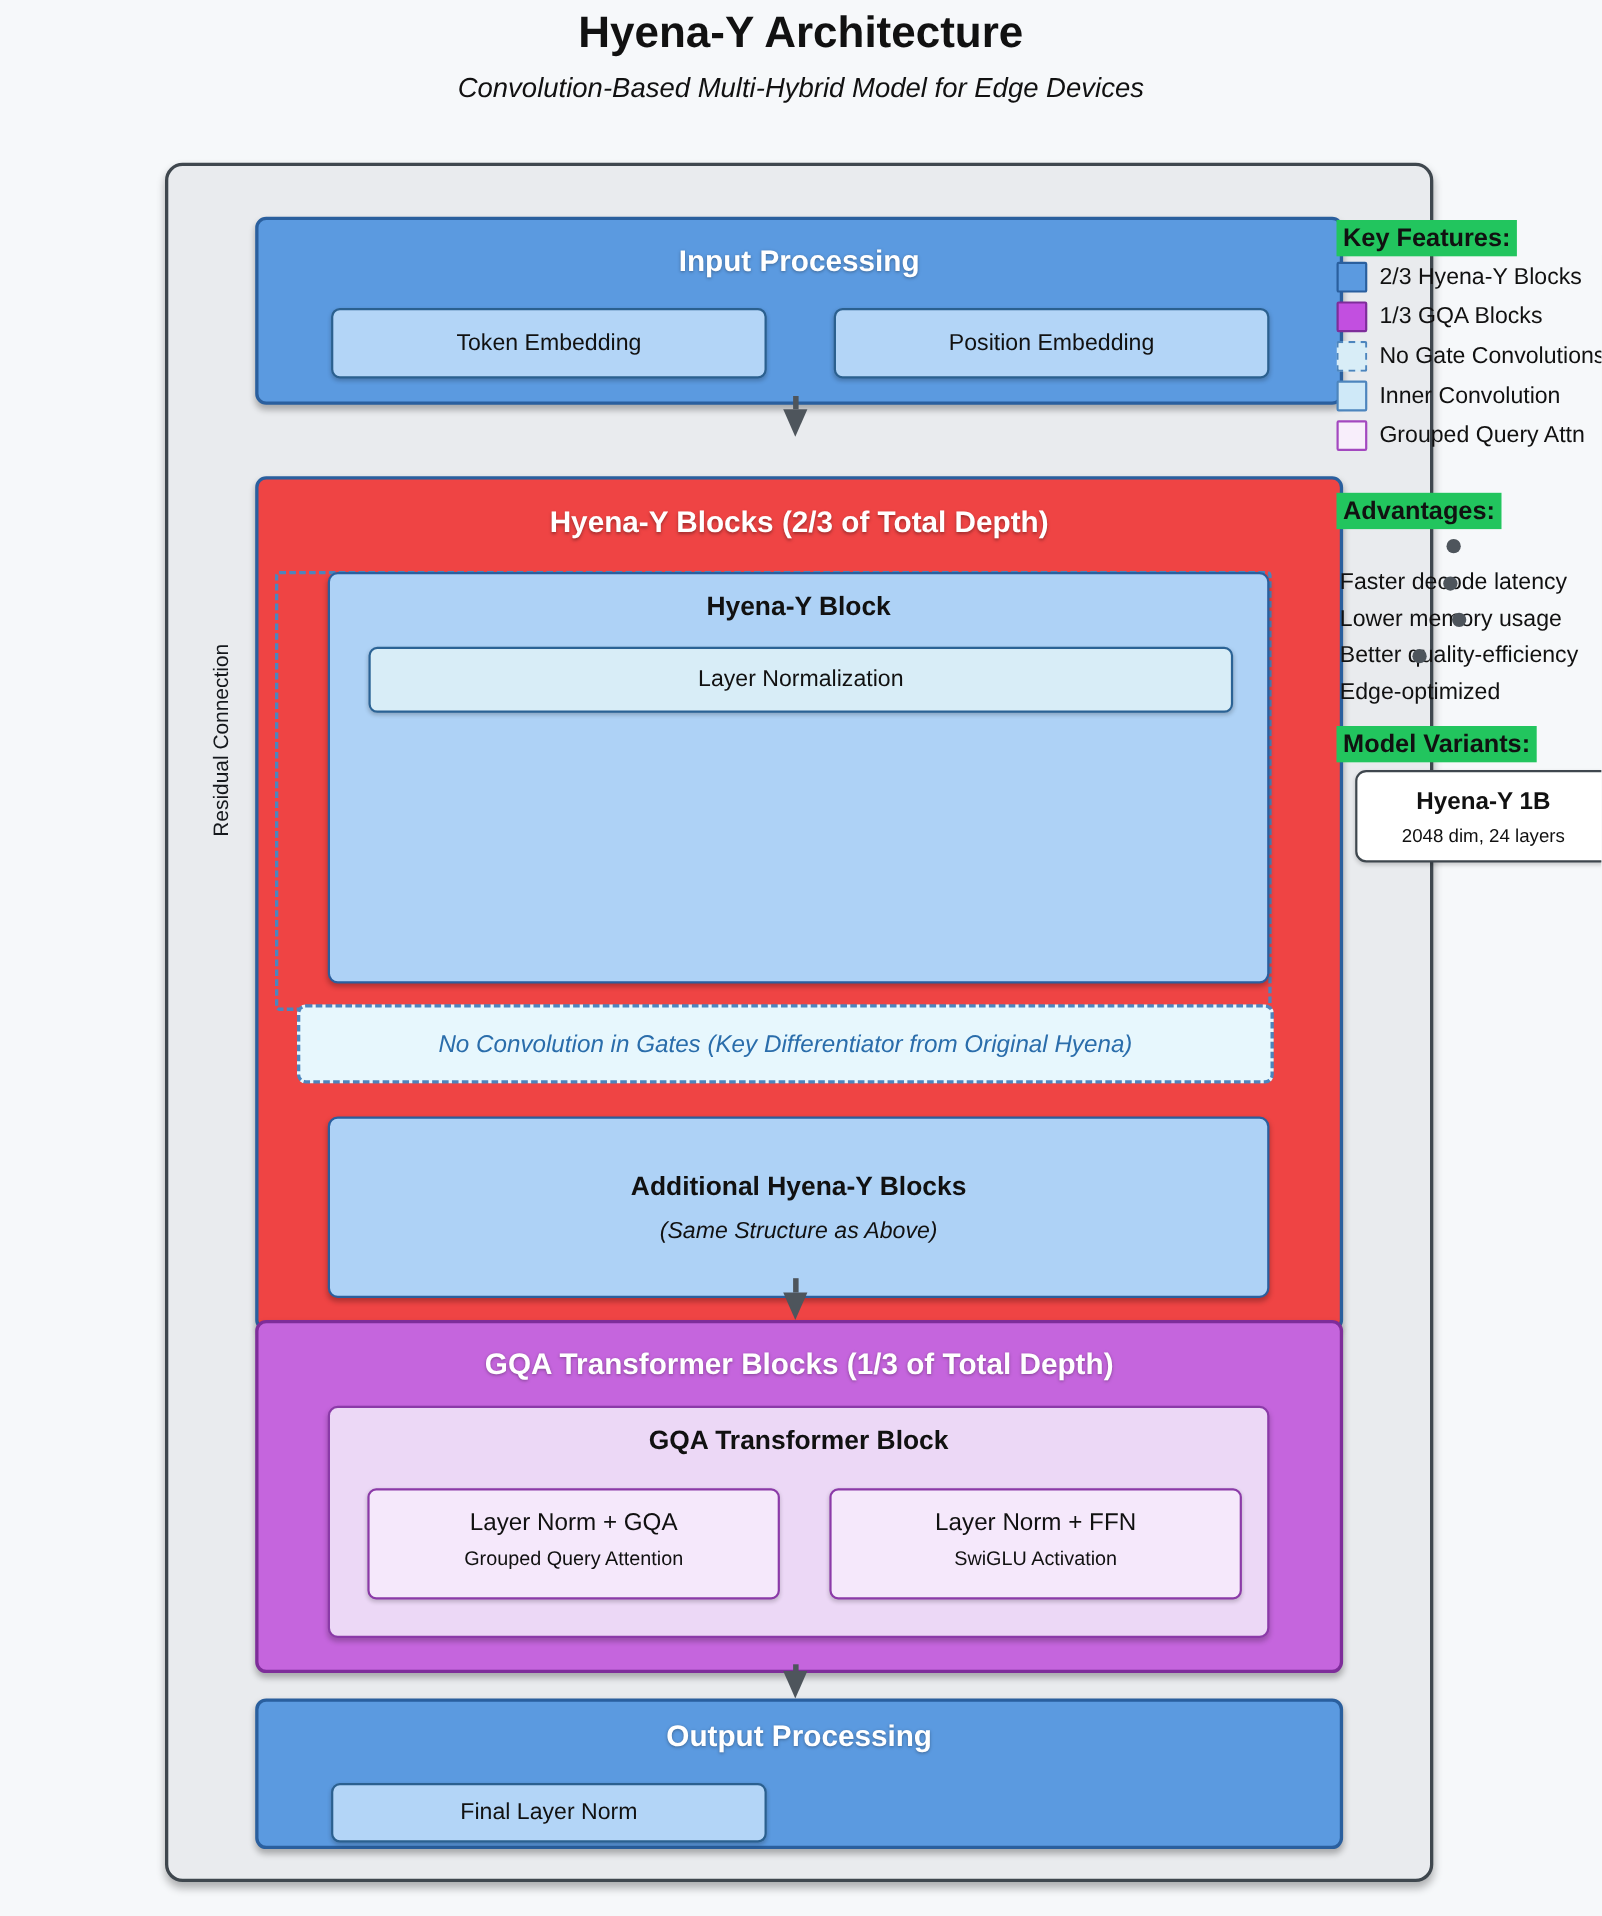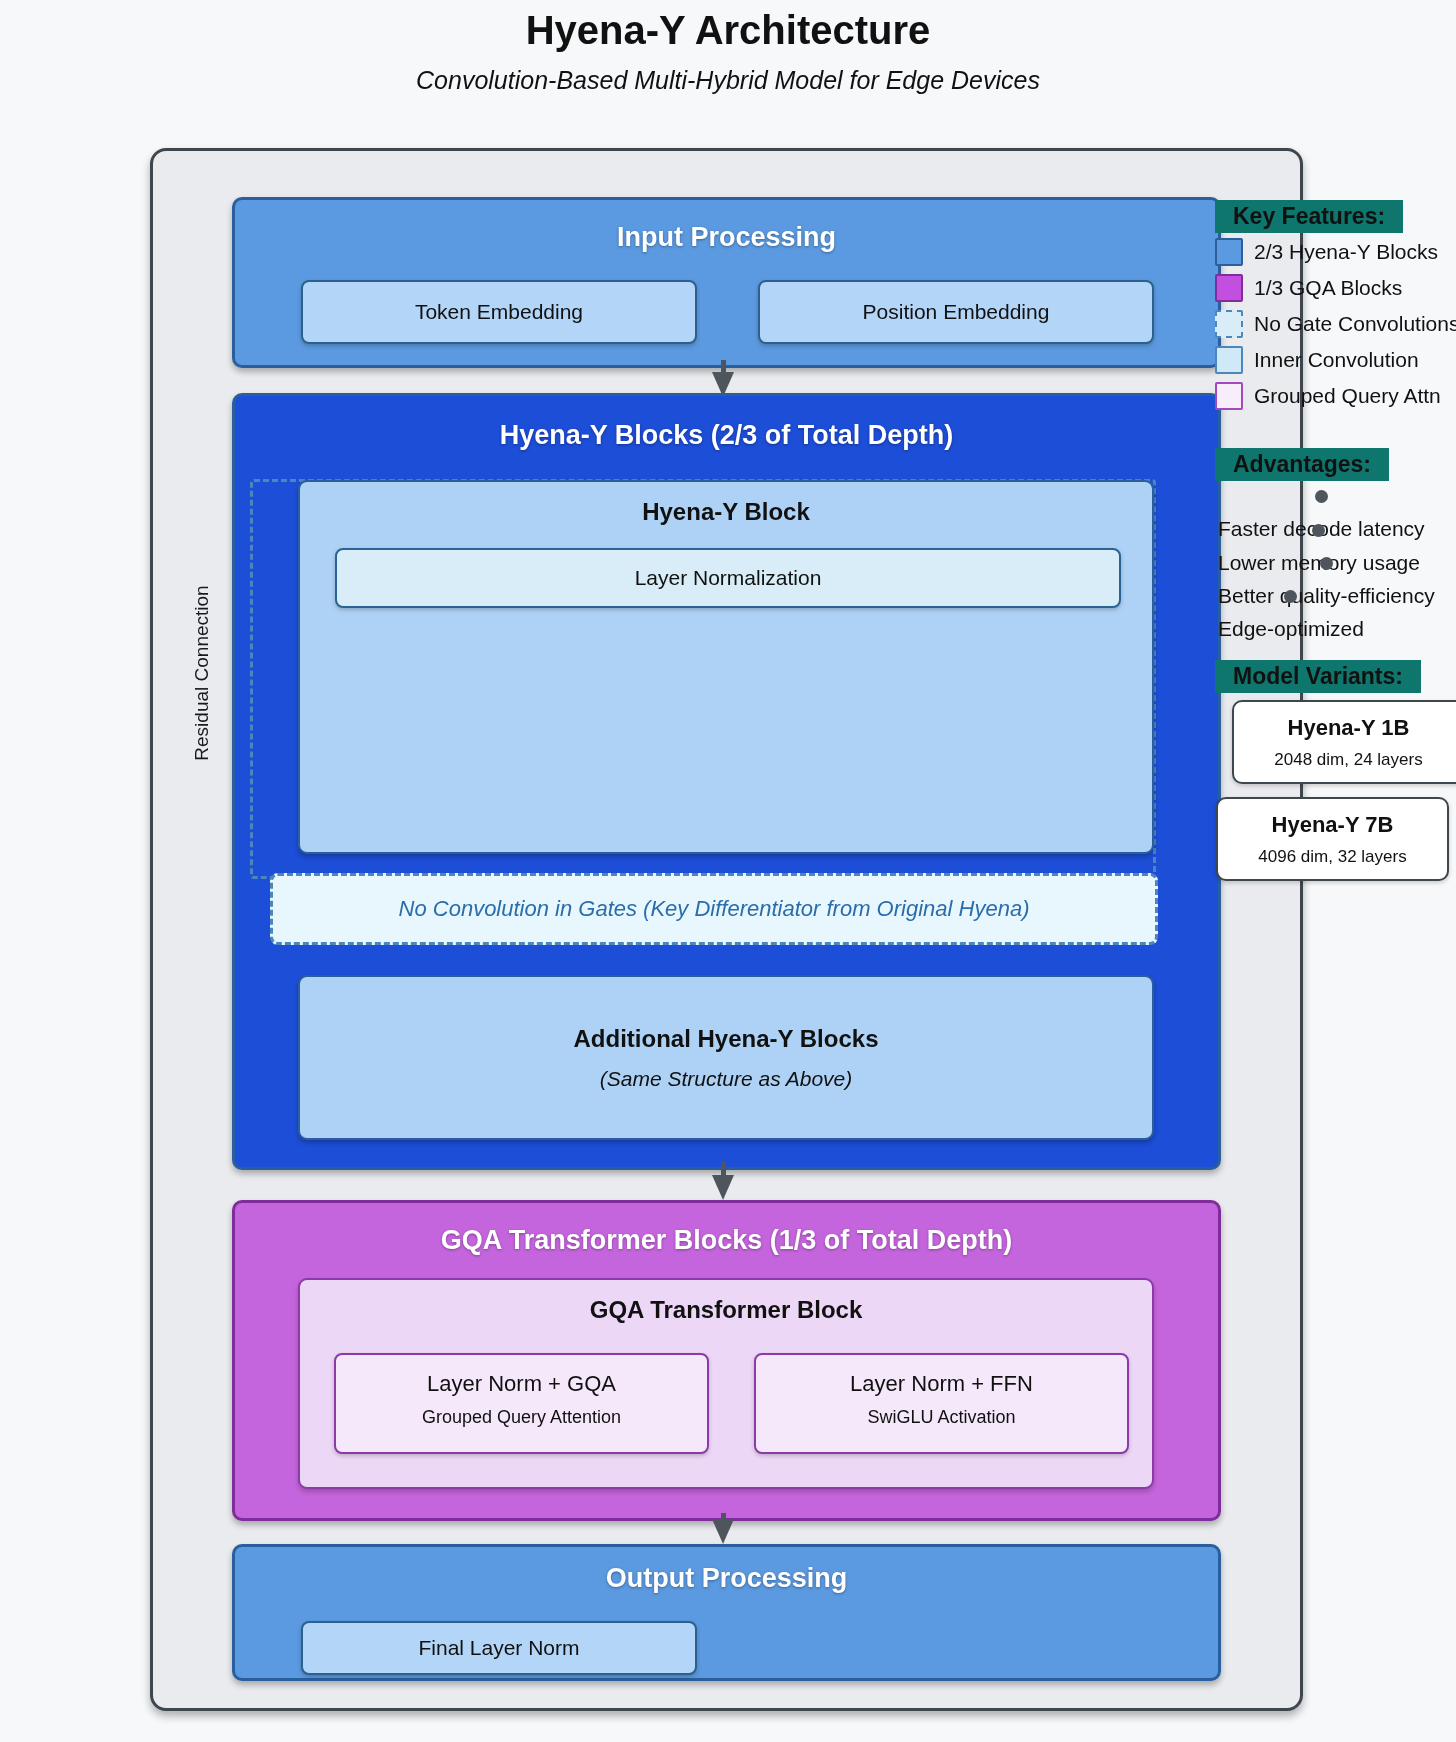--- a/index.html
+++ b/index.html
@@ -18,21 +18,21 @@
          box-shadow:0 5px 8px rgba(0,0,0,.3);}
 
   .residual{position:absolute;left:54px;top:660px;width:300px;height:26px;
             transform:rotate(-90deg);text-align:center;font-size:19px;color:#16191d;}
 
   
   .sec{position:absolute;border-radius:10px;box-shadow:0 4px 6px rgba(0,0,0,.28);}
   .sec-title{width:100%;text-align:center;font-size:27px;font-weight:bold;color:#fff;
              text-shadow:0 1px 3px rgba(0,0,0,.35);}
   .blue{background:#5b9ae0;border:3px solid #2a5f9e;}
-  .hyena-bg{background:#1d4ed8;border:3px solid #2a5f9e;}
+  .hyena-bg{background:#ef4444;border:3px solid #2a5f9e;margin-top:40px;}
   .purple{background:#c565dd;border:3px solid #7e2d9a;}
 
   .chip{position:absolute;display:flex;align-items:center;justify-content:center;
         border-radius:8px;font-size:21px;box-shadow:0 2px 4px rgba(0,0,0,.22);}
   .lightblue{background:#b3d5f7;border:2px solid #2b608f;}
   .cyan{background:#d8edf7;border:2px solid #2b6395;}
   .lcyan{background:#e2f3fa;border:2px solid #2b6395;}
 
   .inner-block{position:absolute;background:#aed2f6;border:2px solid #2a5f9e;
                border-radius:9px;box-shadow:0 3px 5px rgba(0,0,0,.25);}
@@ -51,21 +51,21 @@
   .gqa-sub .t1{font-size:22px;margin-top:16px;}
   .gqa-sub .t2{font-size:18px;margin-top:10px;}
 
   
   .arrow{position:absolute;width:34px;display:flex;flex-direction:column;align-items:center;}
   .arrow .stem{width:5px;flex:1;background:#4e555c;}
   .arrow .head{width:0;height:0;border-left:11px solid transparent;
                border-right:11px solid transparent;border-top:25px solid #4e555c;}
 
   
-  .side-chip{position:absolute;background:#0f766e;padding:3px 18px;font-size:23px;
+  .side-chip{position:absolute;background:#22c55e;padding:3px 6px;font-size:23px;
              font-weight:bold;z-index:3;}
   .leg-row{position:absolute;display:flex;align-items:center;gap:11px;height:28px;z-index:3;}
   .sw{width:24px;height:24px;border-radius:2px;flex:0 0 auto;}
   .sw-hyena{background:#5b9ae0;border:2px solid #2a5f9e;}
   .sw-gqa{background:#c24fe0;border:2px solid #7e2d9a;}
   .sw-nogate{background:#d8edf7;border:2px dashed #4d85bd;}
   .sw-inner{background:#cfe9f8;border:2px solid #4d85bd;}
   .sw-attn{background:#f8eefb;border:2px solid #a348bf;}
   .leg-label{font-size:21px;white-space:nowrap;}
 
@@ -189,18 +189,14 @@
   <div class="adv-row" style="left:1218px;top:590px;">
     <div class="bullet"></div>
     <div class="adv-label">Edge-optimized</div>
   </div>
 
   <div class="side-chip" style="left:1215px;top:660px;">Model Variants:</div>
   <div class="variant-card" style="left:1216px;top:700px;margin-left:16px;">
     <div class="vname">Hyena-Y 1B</div>
     <div class="vspec">2048 dim, 24 layers</div>
   </div>
-  <div class="variant-card" style="left:1216px;top:797px;">
-    <div class="vname">Hyena-Y 7B</div>
-    <div class="vspec">4096 dim, 32 layers</div>
-  </div>
 
 </div>
 
 </body></html>

